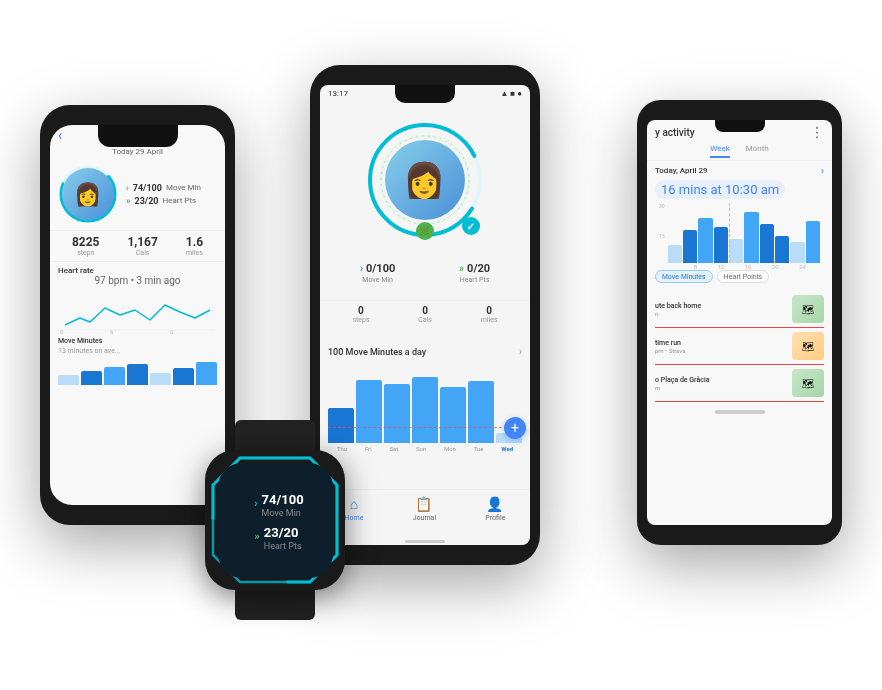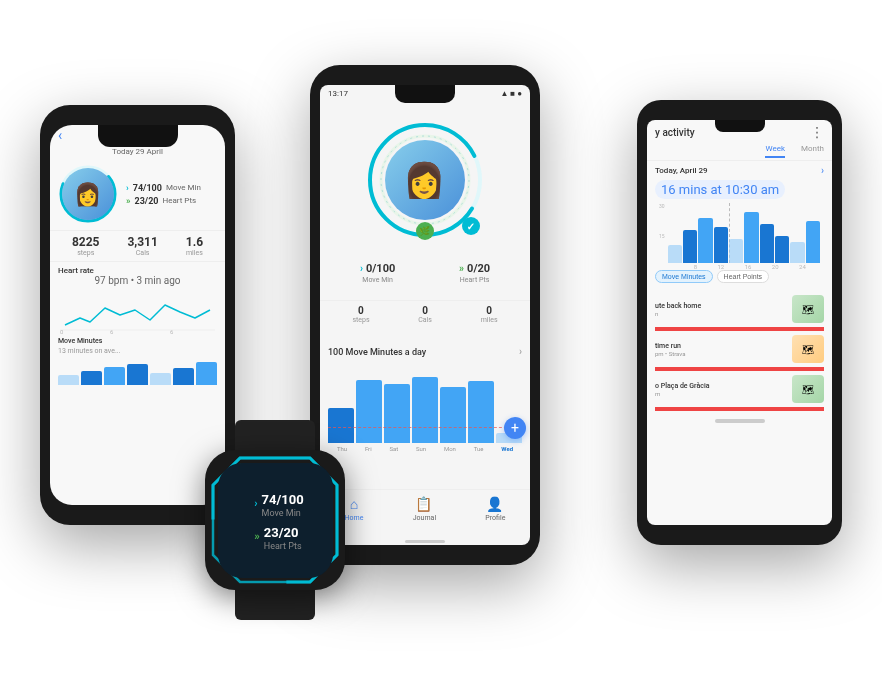--- a/index.html
+++ b/index.html
@@ -384,21 +384,21 @@
     .rp-header {
       display: flex;
       justify-content: space-between;
       align-items: center;
       padding: 4px 8px 2px;
     }
     .rp-title { font-size: 10px; font-weight: 500; color: #333; }
     .rp-menu { font-size: 14px; color: #666; }
     .rp-tabs {
       display: flex;
-      justify-content: flex-end;
+      justify-content: center;
       gap: 16px;
       padding: 2px 8px;
       border-bottom: 1px solid #eee;
     }
     .rp-tab { font-size: 8px; color: #999; padding-bottom: 3px; cursor: pointer; }
     .rp-tab.active { color: #4285f4; border-bottom: 2px solid #4285f4; }
     .rp-date-row {
       display: flex;
       justify-content: space-between;
       align-items: center;
@@ -442,21 +442,21 @@
       border: 1px solid #ddd;
     }
     .rp-activity-list {
       padding: 4px 8px;
     }
     .rp-activity-item {
       display: flex;
       align-items: center;
       gap: 6px;
       padding: 4px 0;
-      border-bottom: 4px solid #ef4444;
+      border-bottom: 1px solid #ef4444;
     }
     .rp-activity-info { flex: 1; }
     .rp-activity-name { font-size: 7px; font-weight: 500; color: #333; }
     .rp-activity-meta { font-size: 6px; color: #999; }
     .rp-activity-map {
       width: 32px;
       height: 28px;
       border-radius: 4px;
       overflow: hidden;
       background: #e8f5e9;
@@ -537,21 +537,21 @@
           </div>
         </div>
       </div>
 
       <div class="lp-steps-row">
         <div class="step-item">
           <div class="step-val">8225</div>
           <div class="step-label">steps</div>
         </div>
         <div class="step-item">
-          <div class="step-val">3,311</div>
+          <div class="step-val">1,167</div>
           <div class="step-label">Cals</div>
         </div>
         <div class="step-item">
           <div class="step-val">1.6</div>
           <div class="step-label">miles</div>
         </div>
       </div>
 
       <div class="lp-heart-rate">
         <div class="hr-title">Heart rate</div>

